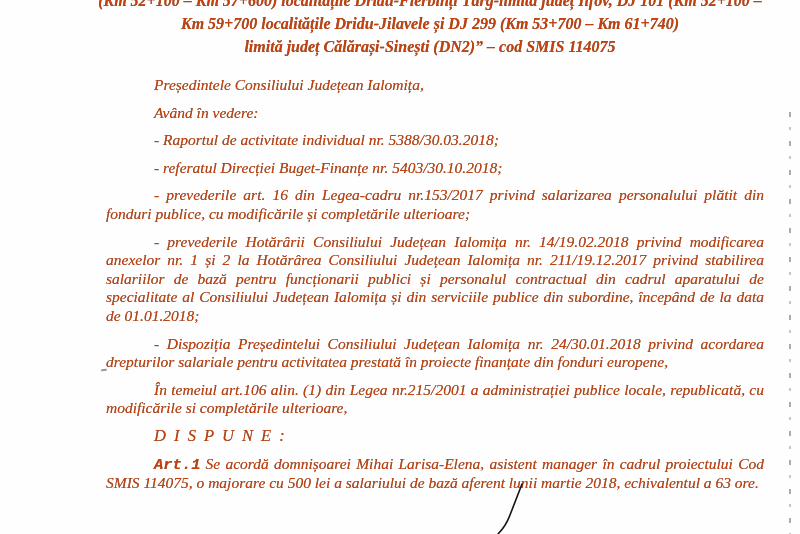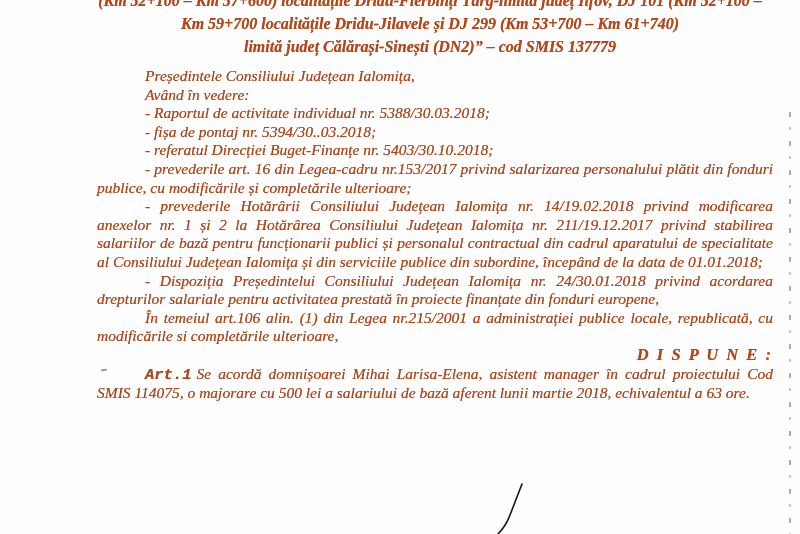--- a/index.html
+++ b/index.html
@@ -23,26 +23,26 @@
     white-space:nowrap;
   }
   .doc-header .hline{white-space:nowrap;}
   .doc-body{
     position:absolute;
     left:97px;top:67px;width:676px;
     font-size:15.5px;
     line-height:18.6px;
     text-align:justify;
   }
-  .doc-body p{margin:0;text-indent:48px;}
+  .doc-body p{margin:9px;text-indent:48px;}
   .dispune{
     margin-top:19px;
-    text-align:right;
+    text-align:left;
     text-indent:0;
-    font-weight:bold;
+    font-weight:normal;
     font-size:16.5px;
     letter-spacing:2px;
   }
   .article{margin-top:21px;}
   .article.second{margin-top:14px;}
   .art-label{font-weight:bold;margin-right:5px;font-family:Liberation Mono, monospace;}
   
   .edge-marks{
     position:absolute;
     left:789px;top:112px;width:2px;height:422px;
@@ -63,28 +63,27 @@
   }
 </style>
 </head>
 <body>
 
 <div class="page">
 
   <div class="doc-header">
     <div class="hline">(Km 52+100 – Km 57+600) localitățile Dridu-Fierbinți Târg-limită județ Ilfov, DJ 101 (Km 52+100 –</div>
     <div class="hline">Km 59+700 localitățile Dridu-Jilavele și DJ 299 (Km 53+700 – Km 61+740)</div>
-    <div class="hline">limită județ Călărași-Sinești (DN2)” – cod SMIS 137779</div>
+    <div class="hline">limită județ Călărași-Sinești (DN2)” – cod SMIS 114075</div>
   </div>
 
   <div class="doc-body">
     <p>Președintele Consiliului Județean Ialomița,</p>
     <p>Având în vedere:</p>
     <p>- Raportul de activitate individual nr. 5388/30.03.2018;</p>
-    <p>- fișa de pontaj nr. 5394/30..03.2018;</p>
     <p>- referatul Direcției Buget-Finanțe nr. 5403/30.10.2018;</p>
     <p>- prevederile art. 16 din Legea-cadru nr.153/2017 privind salarizarea personalului plătit din fonduri publice, cu modificările și completările ulterioare;</p>
     <p>- prevederile Hotărârii Consiliului Județean Ialomița nr. 14/19.02.2018 privind modificarea anexelor nr. 1 și 2 la Hotărârea Consiliului Județean Ialomița nr. 211/19.12.2017 privind stabilirea salariilor de bază pentru funcționarii publici și personalul contractual din cadrul aparatului de specialitate al Consiliului Județean Ialomița și din serviciile publice din subordine, începând de la data de 01.01.2018;</p>
     <p>- Dispoziția Președintelui Consiliului Județean Ialomița nr. 24/30.01.2018 privind acordarea drepturilor salariale pentru activitatea prestată în proiecte finanțate din fonduri europene,</p>
     <p>În temeiul art.106 alin. (1) din Legea nr.215/2001 a administrației publice locale, republicată, cu modificările si completările ulterioare,</p>
 
     <p class="dispune">D I S P U N E :</p>
 
     <p class="article"><span class="art-label">Art.1</span><span>Se acordă domnișoarei Mihai Larisa-Elena, asistent manager în cadrul proiectului Cod SMIS 114075, o majorare cu 500 lei a salariului de bază aferent lunii martie 2018, echivalentul a 63 ore.</span></p>
 

